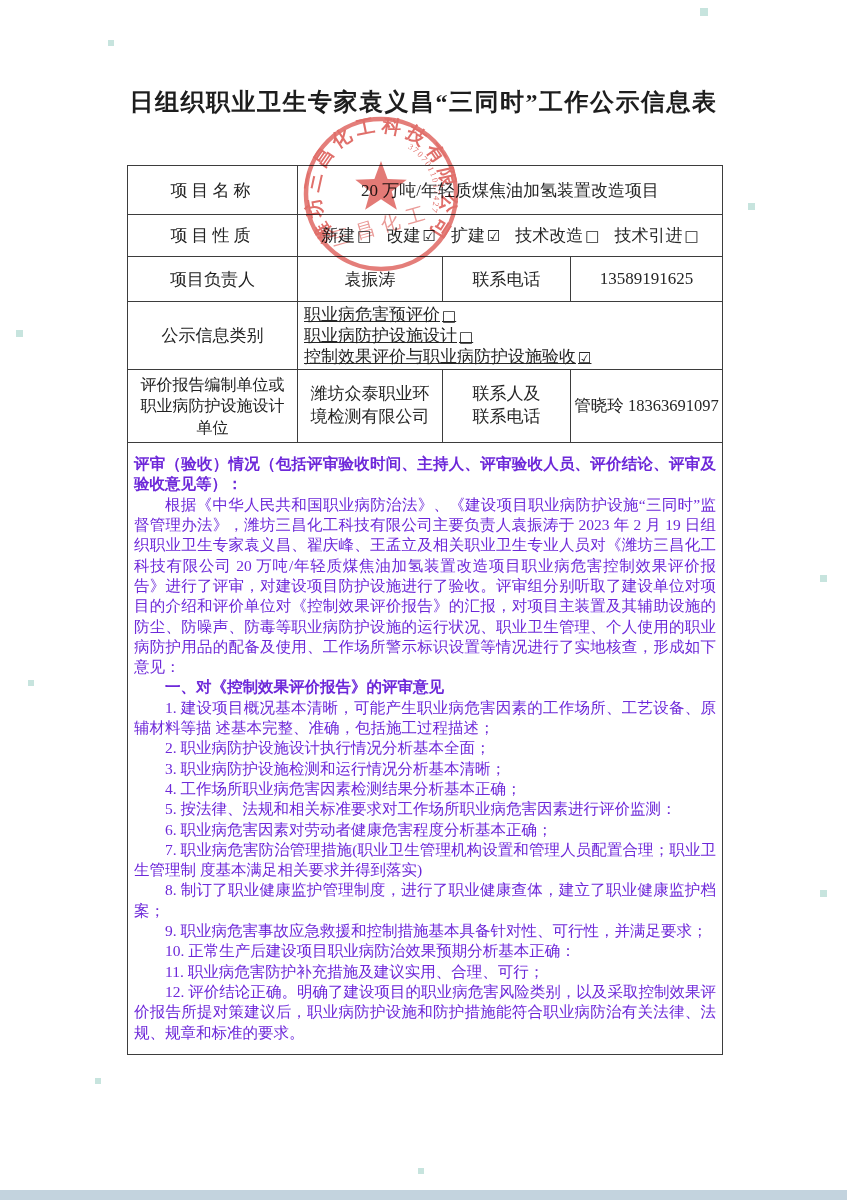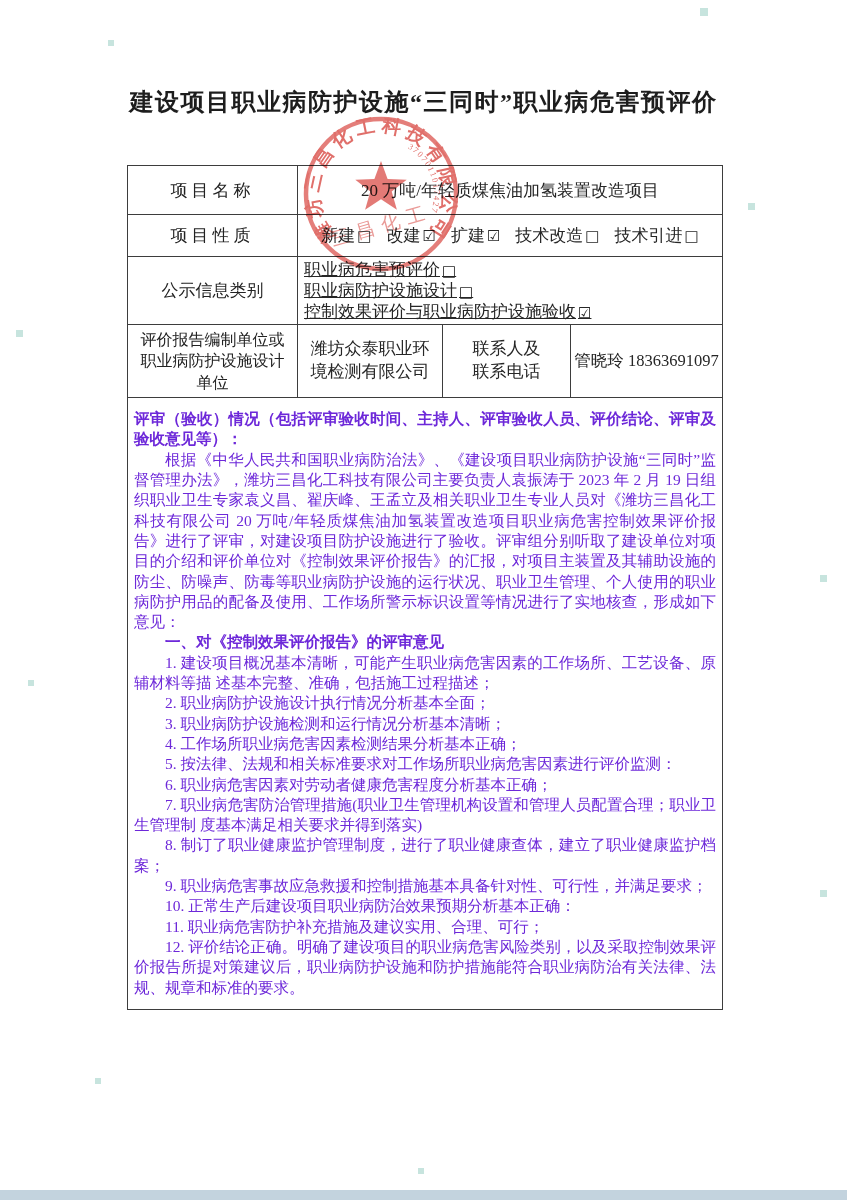--- a/index.html
+++ b/index.html
@@ -78,21 +78,21 @@
   .scan-edge-bottom{
     position:absolute;left:0;bottom:0;width:100%;height:10px;
     background:#c3d3de;
   }
 </style>
 </head>
 <body>
 
 <div class="page">
 
-  <div class="doc-title">建设项目职业病防护设施“三同时”职业病危害预评价</div>
+  <div class="doc-title">日组织职业卫生专家袁义昌“三同时”工作公示信息表</div>
 
   <table class="form">
     <colgroup>
       <col style="width:170px">
         <col style="width:145px">
         <col style="width:128px">
         <col style="width:152px">
     </colgroup>
     <tbody>
         <tr style="height:49px">
@@ -123,20 +123,26 @@
                 <span>技术改造</span>
                 <span class="box">□</span>
               </span>
 
             <span class="opt">
                 <span>技术引进</span>
                 <span class="box">□</span>
               </span>
           </div>
       </td>
+    </tr>
+    <tr style="height:45px">
+      <td class="lbl">项目负责人</td>
+      <td class="center">袁振涛</td>
+      <td class="center">联系电话</td>
+      <td class="center">13589191625</td>
     </tr>
     <tr style="height:63px">
       <td class="lbl">公示信息类别</td>
       <td colspan="3" class="cat-list">
         <div>
 
             <div class="cat-line"><span>职业病危害预评价</span><span class="box">□</span></div>
 
             <div class="cat-line"><span>职业病防护设施设计</span><span class="box">□</span></div>
 

